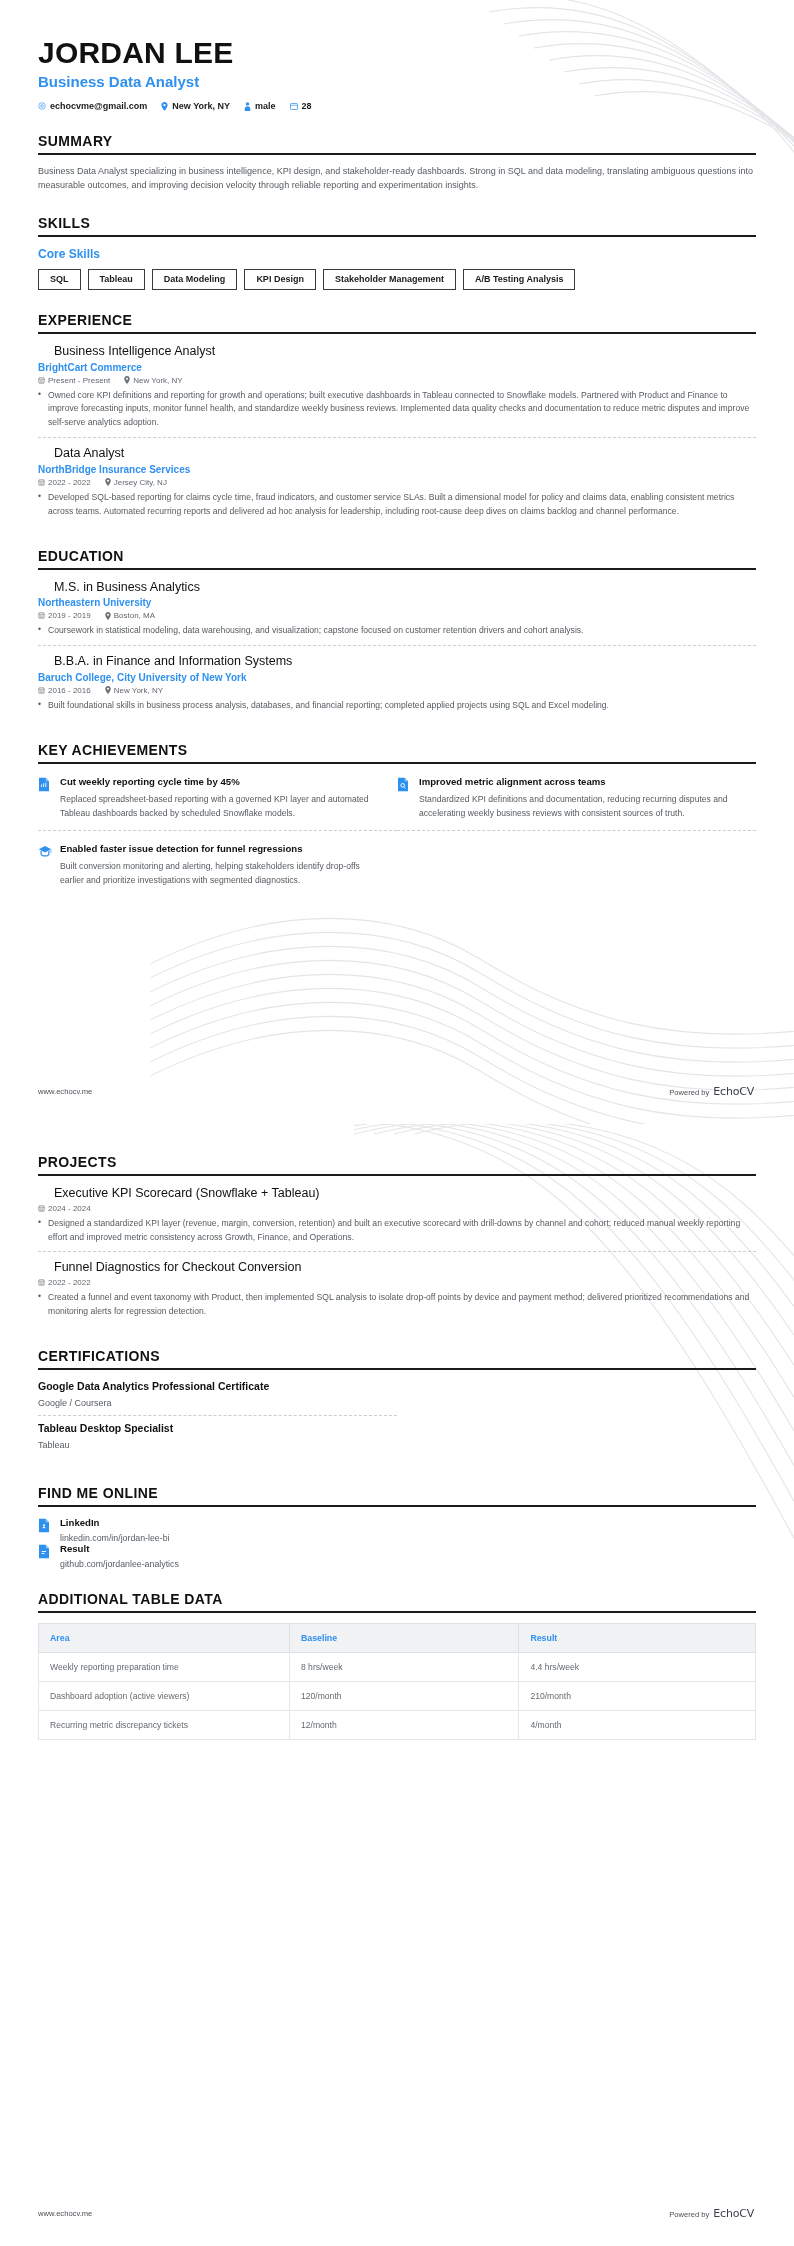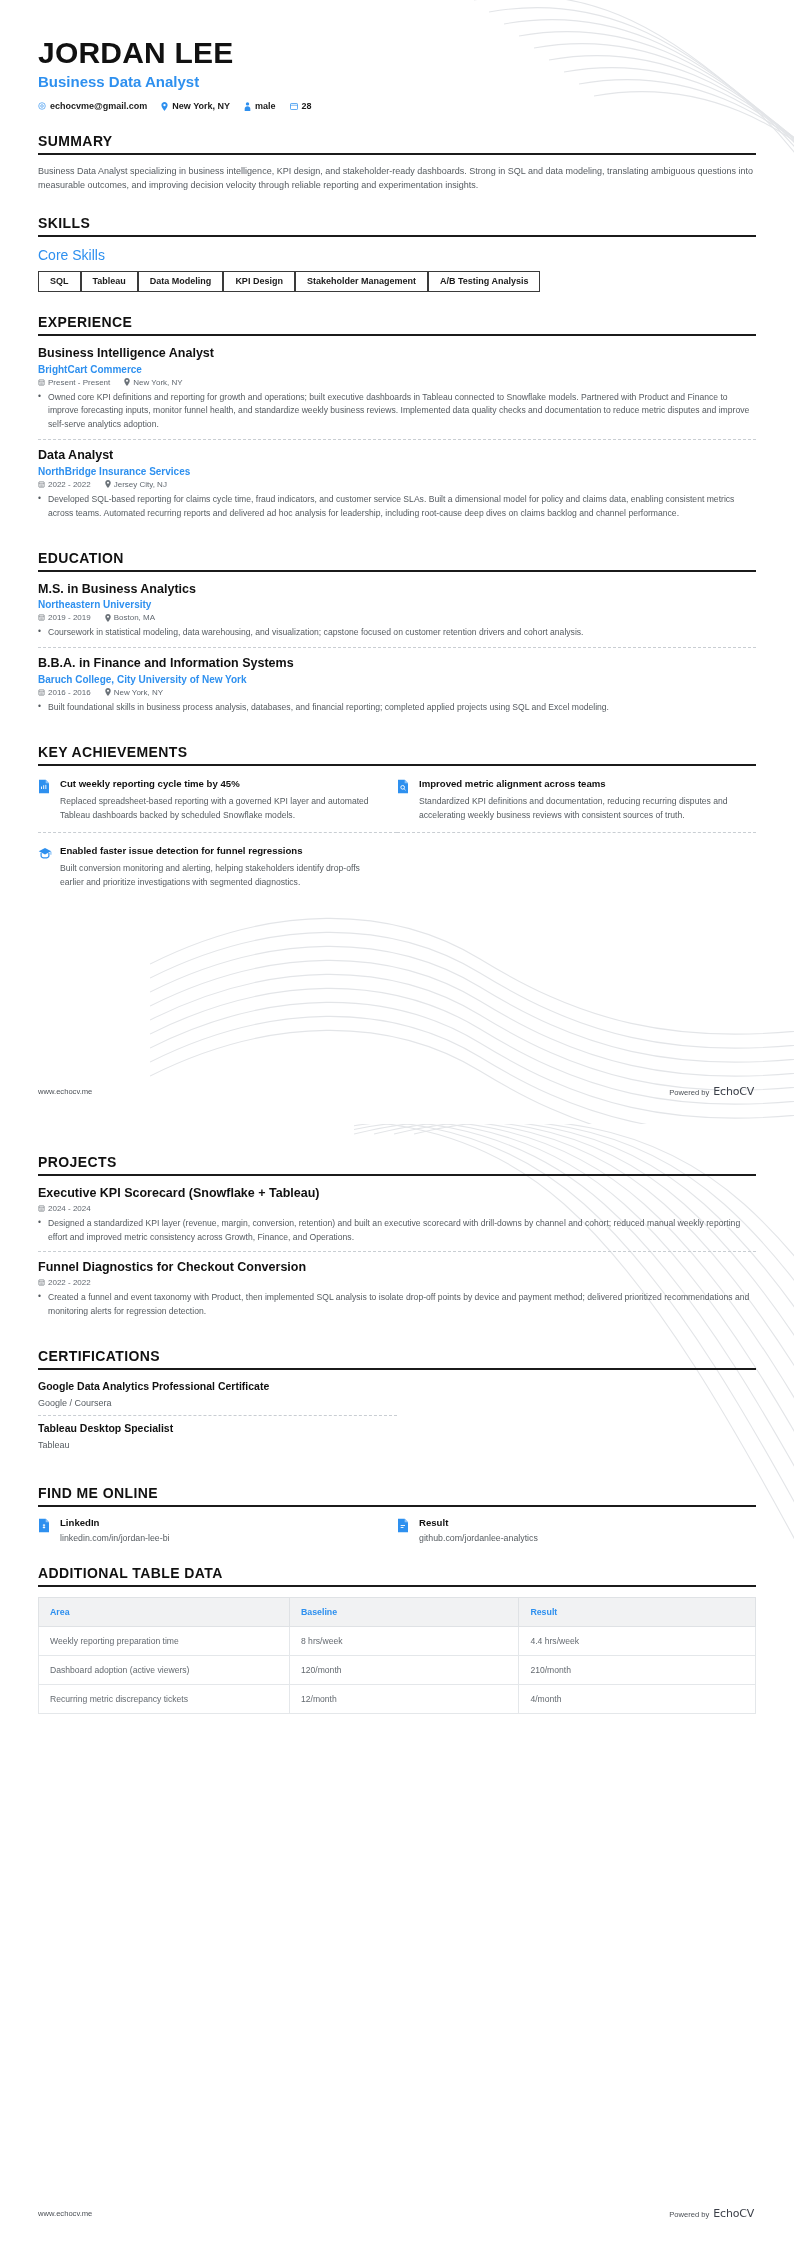--- a/index.html
+++ b/index.html
@@ -89,52 +89,52 @@
 
   .summary-text {
     font-size: 9px;
     line-height: 1.55;
     color: #555b60;
     margin: 0;
   }
 
   
   .skill-group-label {
-    font-size: 14px;
-    font-weight: 400;
+    font-size: 12px;
+    font-weight: 700;
     color: #2e90ef;
     margin-bottom: 8px;
   }
   .skill-chips {
     display: flex;
     flex-wrap: wrap;
-    gap: 0;
+    gap: 7px;
     text-align: right;
   }
   .chip {
     border: 1px solid #3a3a3a;
     padding: 5px 11px;
     font-size: 9px;
     font-weight: 700;
     color: #1b1b1b;
     line-height: 1;
     background: #fff;
   }
 
   
   .entry { padding-bottom: 7px; }
   .entry-divider {
     border-top: 1px dashed #c9ced3;
     margin: 0 0 8px 0;
   }
   .entry-role {
     font-size: 12.5px;
-    font-weight: 700;
+    font-weight: 400;
     color: #111;
-    margin: 0 0 2px 0;
+    margin: 0 0 2px 16px;
     line-height: 1.25;
   }
   .entry-org {
     font-size: 10px;
     font-weight: 700;
     color: #2e90ef;
     margin: 0 0 3px 0;
   }
   .entry-meta {
     display: flex;
@@ -217,21 +217,21 @@
     color: #111;
     margin: 0 0 6px 0;
   }
   .cert-issuer {
     font-size: 9px;
     color: #555b60;
     margin: 0;
   }
 
   
-  .link-grid { display: flex; flex-wrap: wrap; }
+  .link-grid { display: flex; flex-wrap: wrap; flex-direction: column; }
   .link-item {
     width: 50%;
     display: flex;
     gap: 8px;
     padding-right: 22px;
   }
   .link-ico { flex: 0 0 auto; width: 14px; padding-top: 1px; }
   .link-label {
     font-size: 9.6px;
     font-weight: 700;

